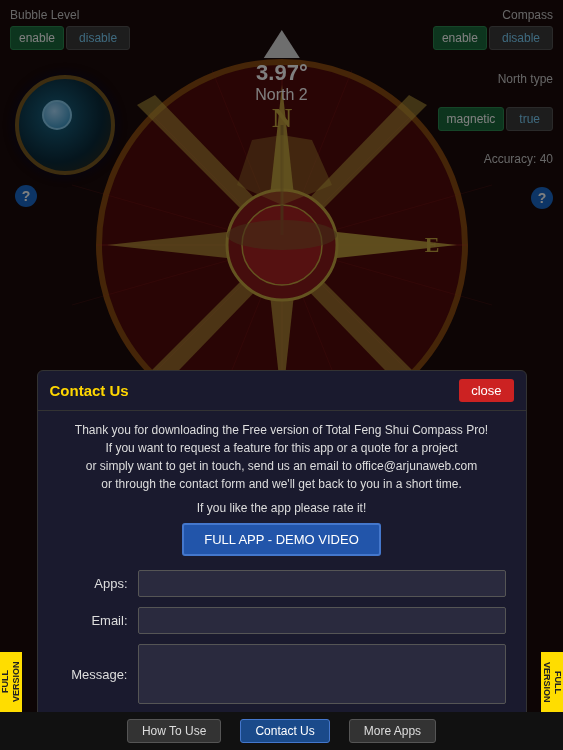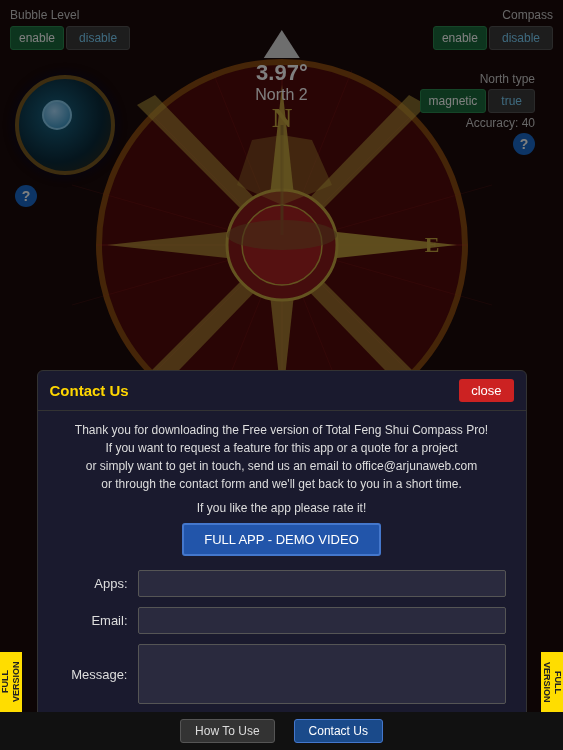--- a/index.html
+++ b/index.html
@@ -99,26 +99,26 @@
 
     .reading-dir {
       color: #fff;
       font-size: 16px;
     }
 
     
     .north-type-row {
       position: absolute;
       top: 72px;
-      right: 28px;
+      right: 10px;
       z-index: 2;
       display: flex;
       flex-direction: column;
       align-items: flex-end;
-      gap: 3px;
+      gap: 21px;
     }
 
     .north-type-label {
       color: #ccc;
       font-size: 12px;
     }
 
     .accuracy-label {
       color: #ccc;
       font-size: 12px;
@@ -540,13 +540,14 @@
 VERSION</span>
 </div>
 <div class="full-version-right">
   <span>FULL
 VERSION</span>
 </div>
 
 <div class="bottom-nav">
   <button class="nav-btn">How To Use</button>
   <button class="nav-btn active">Contact Us</button>
+  <button class="nav-btn">More Apps</button>
 </div>
 
 </body></html>

